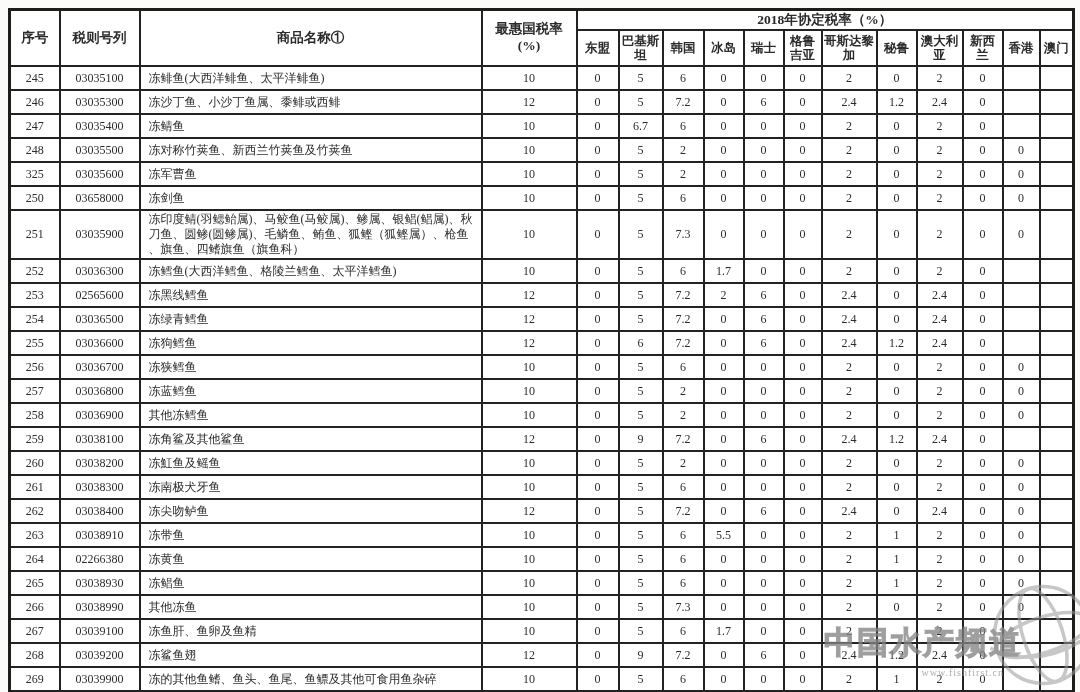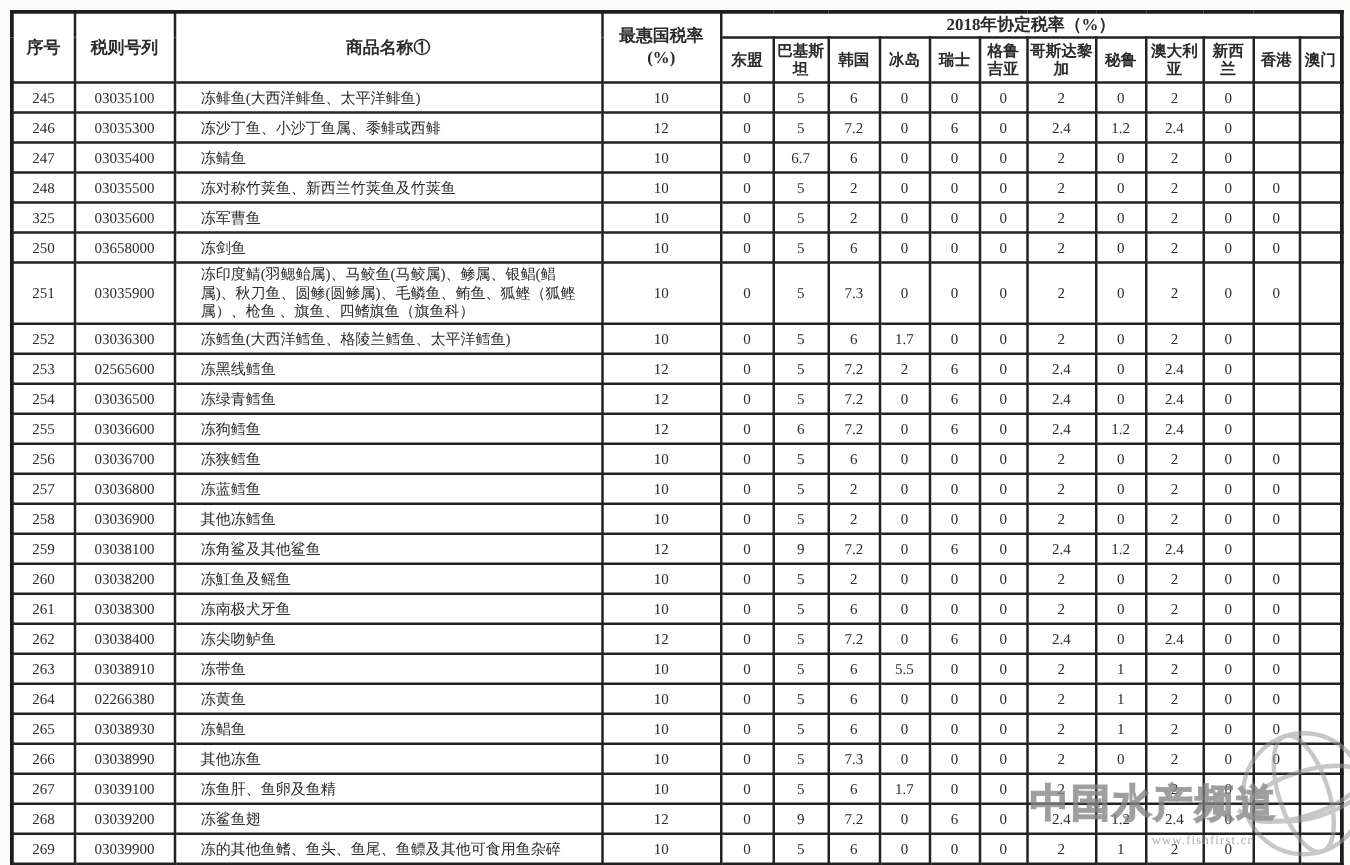--- a/index.html
+++ b/index.html
@@ -27,21 +27,21 @@
     padding:0 2px;
     line-height:1.2;
     overflow:hidden;
   }
   thead th{font-weight:bold;font-size:13px;padding:1px 0;}
   thead tr.group-row th{height:16px;font-size:13.5px;}
   thead tr.country-row th{height:34px;font-size:12.5px;line-height:1.15;padding:0 1px;}
   tbody td{height:20px;}
   tbody td.name{
     text-align:left;
-    padding:1px 20px;
+    padding:1px 8px;
     line-height:1.25;
   }
   .mfn-head{line-height:1.25;}
   
   .watermark{
     position:absolute;
     right:0;bottom:0;
     width:300px;height:120px;
     pointer-events:none;
   }

